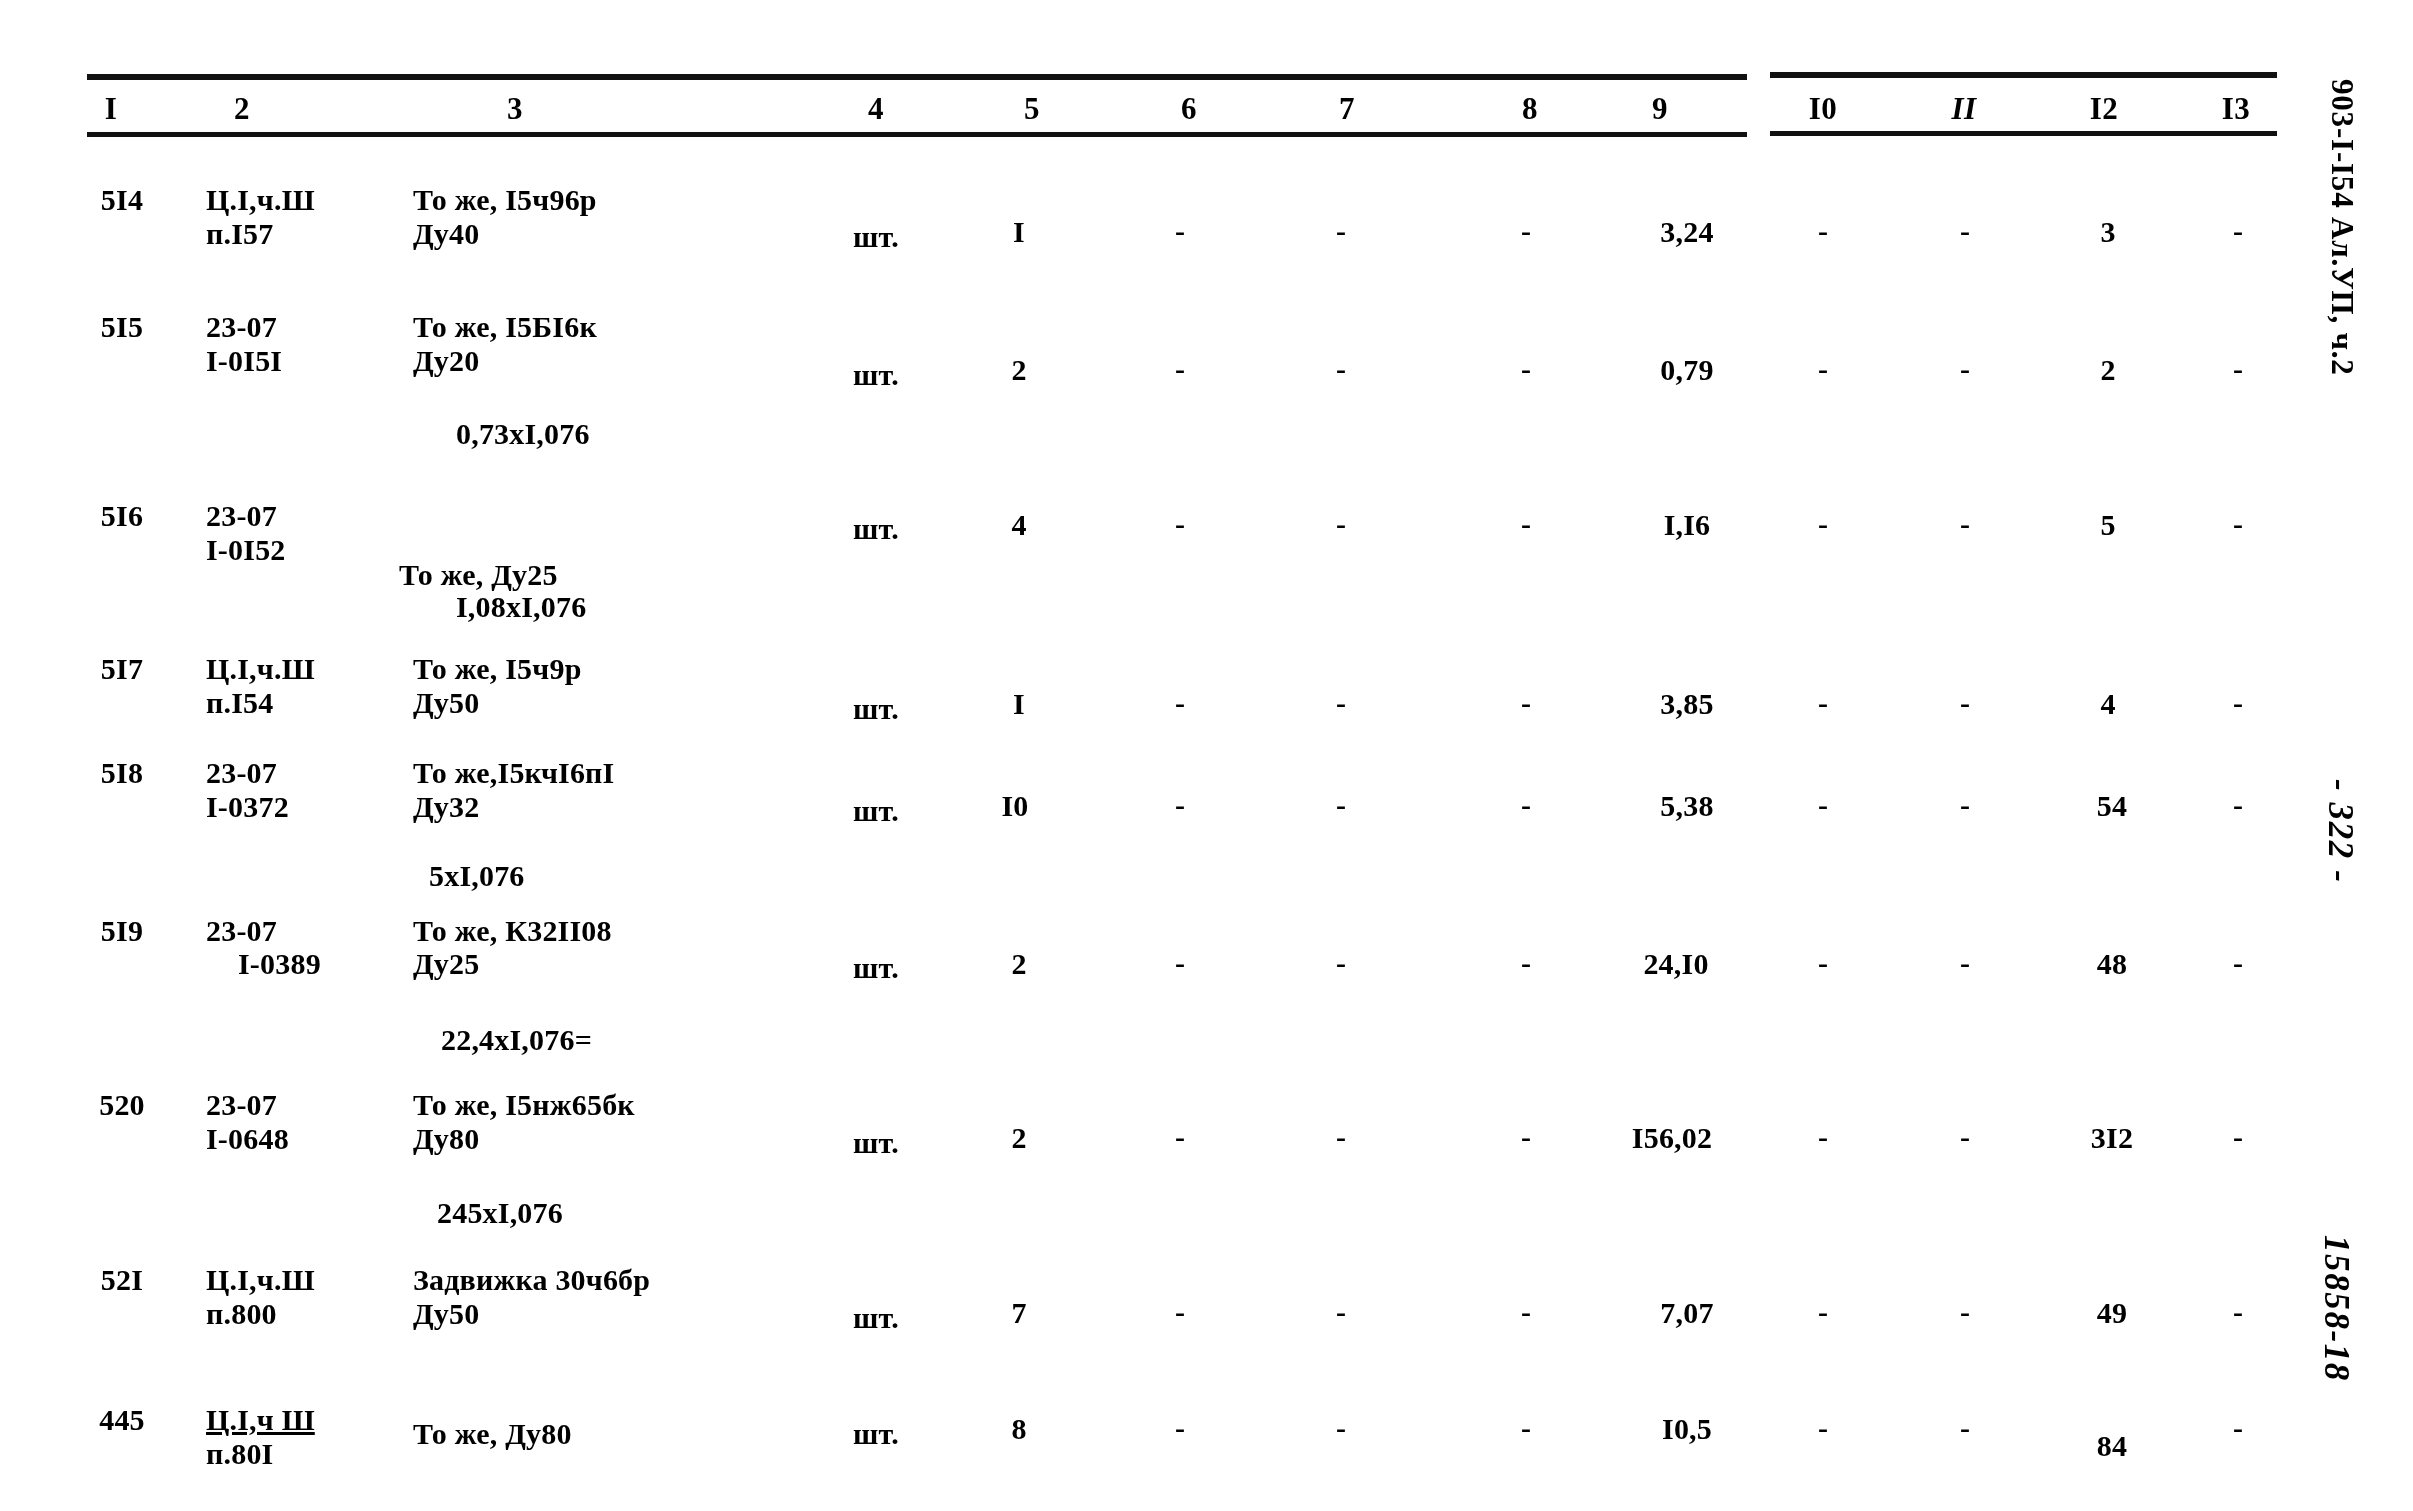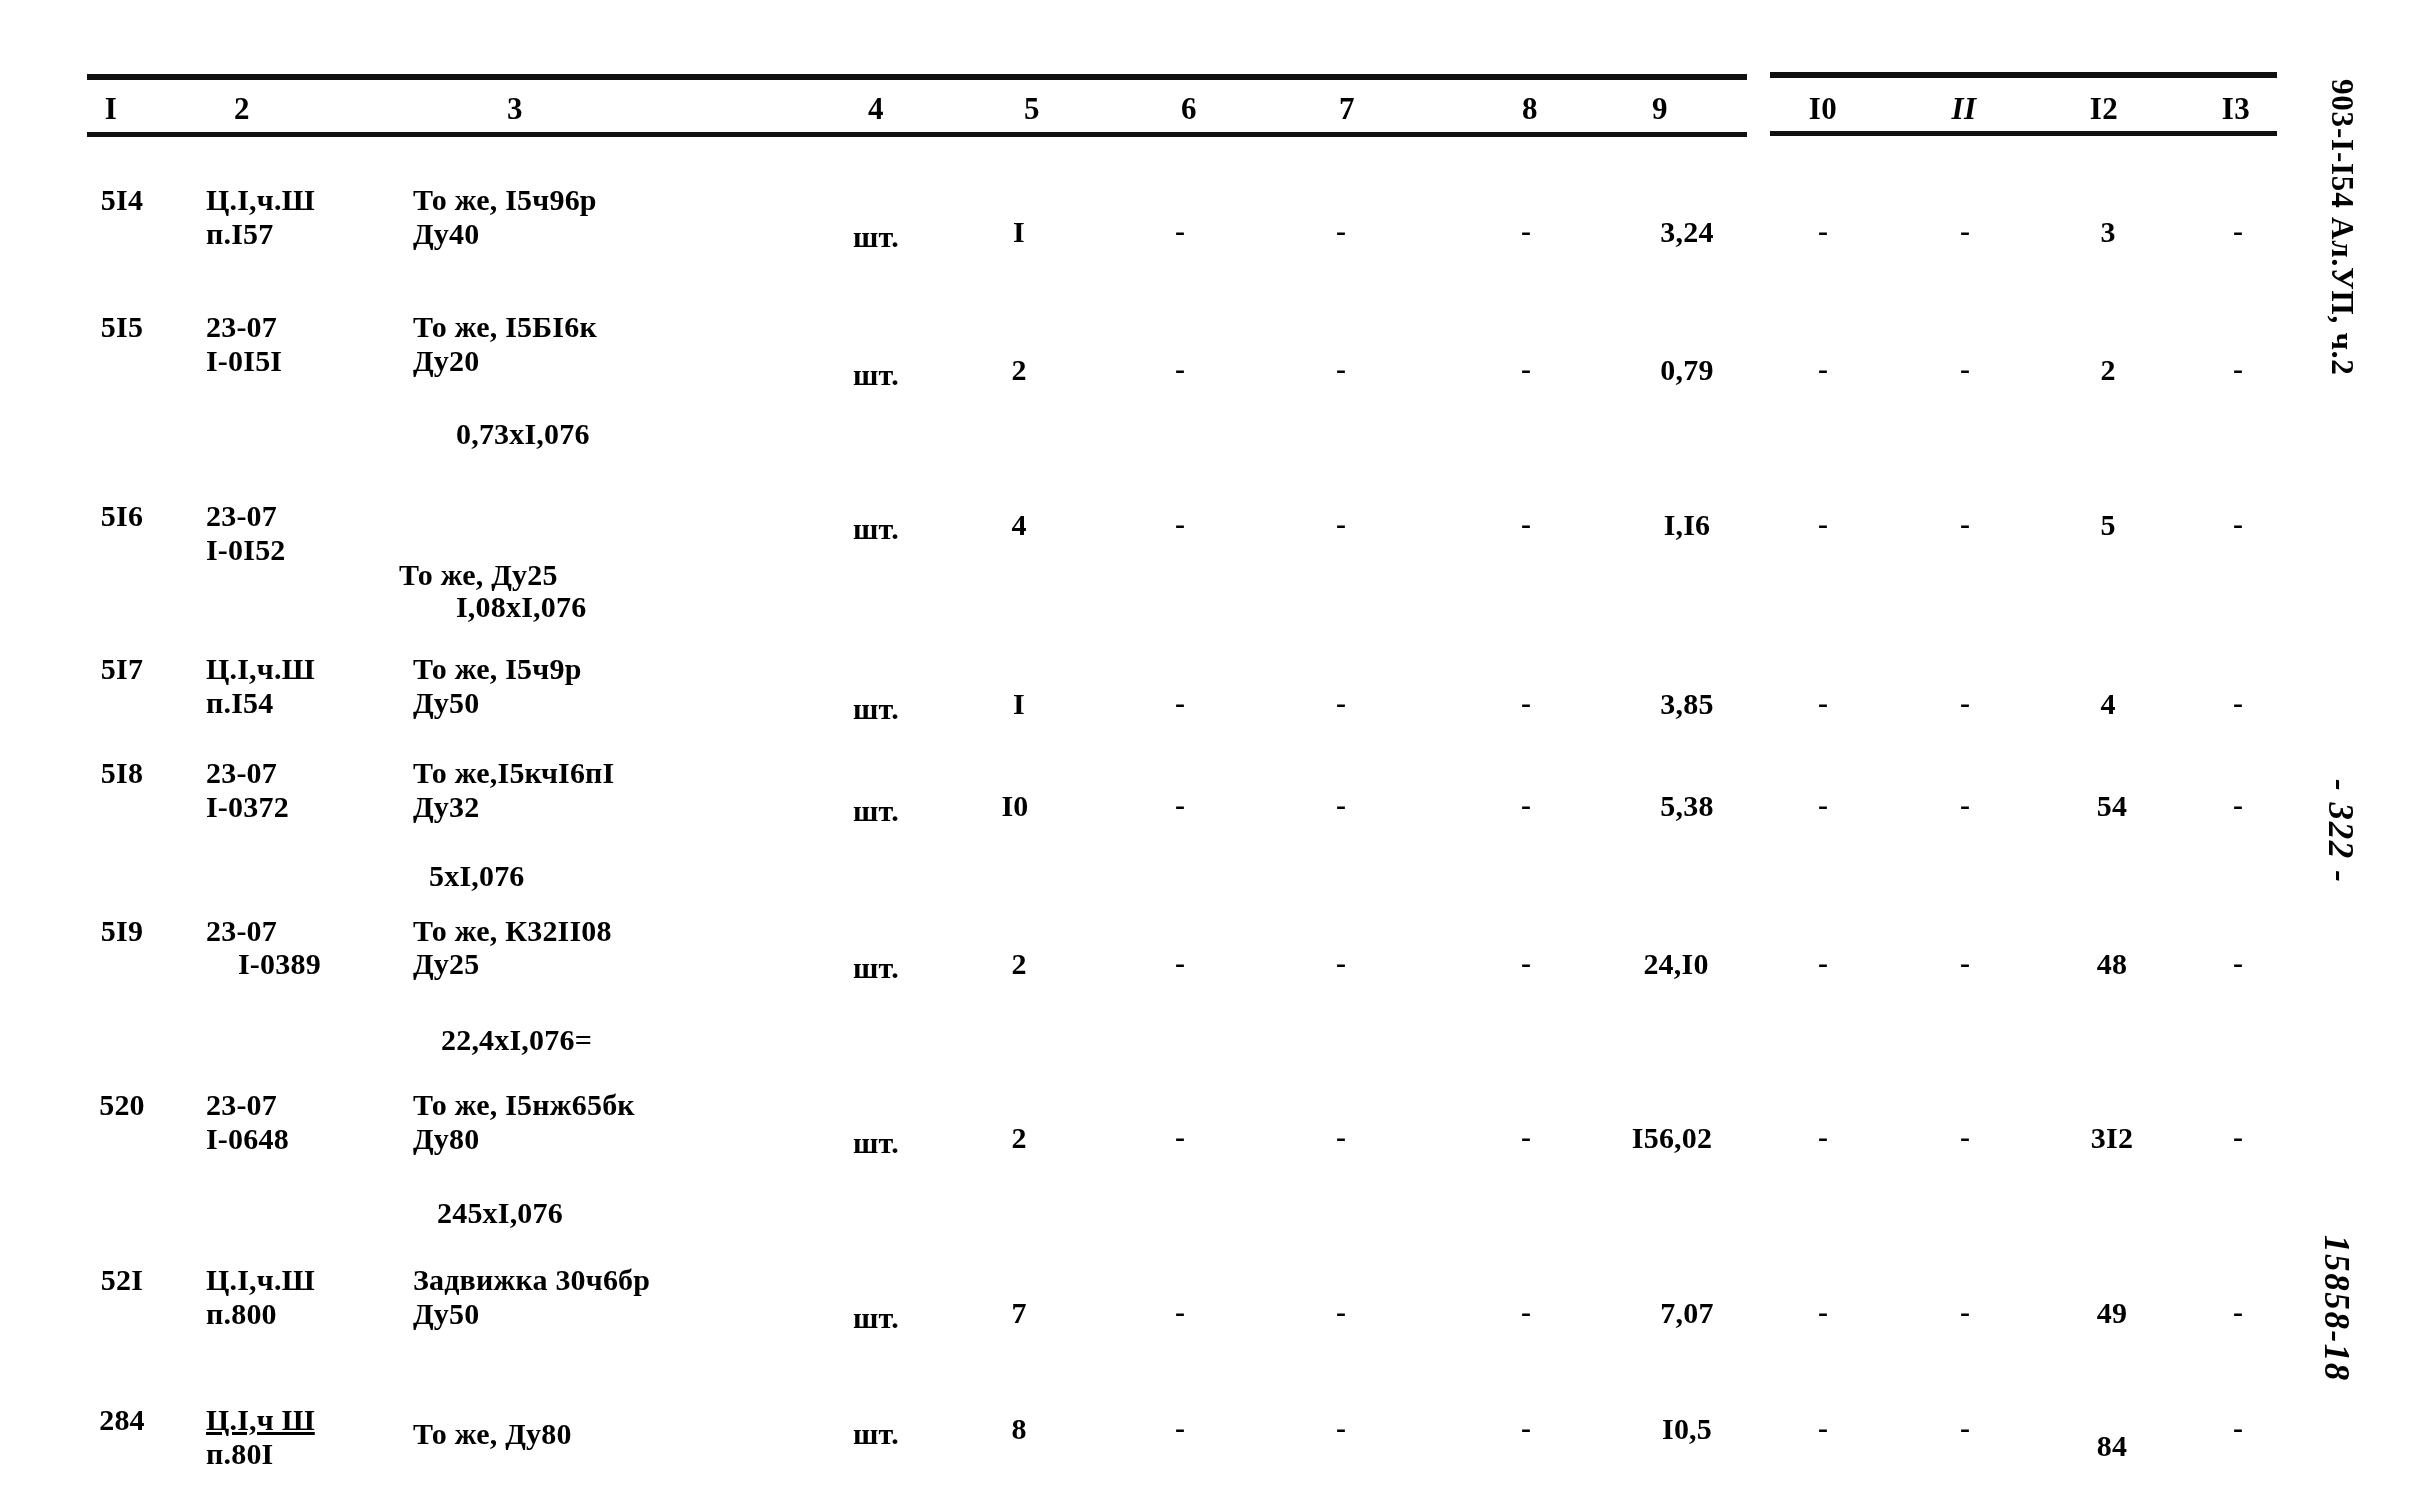--- a/index.html
+++ b/index.html
@@ -235,21 +235,21 @@
   <div class="cell c" style="left:1019px; top:1295px;">7</div>
   <div class="dash" style="left:1180px; top:1295px;">-</div>
   <div class="dash" style="left:1341px; top:1295px;">-</div>
   <div class="dash" style="left:1526px; top:1295px;">-</div>
   <div class="cell c" style="left:1687px; top:1295px;">7,07</div>
   <div class="dash" style="left:1823px; top:1295px;">-</div>
   <div class="dash" style="left:1965px; top:1295px;">-</div>
   <div class="cell c" style="left:2112px; top:1295px;">49</div>
   <div class="dash" style="left:2238px; top:1295px;">-</div>
 
-  <div class="cell c" style="left:122px; top:1402px;">284</div>
+  <div class="cell c" style="left:122px; top:1402px;">445</div>
   <div class="cell l" style="left:206px; top:1402px;text-decoration:underline;">Ц.I,ч Ш</div>
   <div class="cell l" style="left:206px; top:1436px;">п.80I</div>
   <div class="cell l" style="left:413px; top:1416px;">То же, Ду80</div>
   <div class="cell c" style="left:876px; top:1416px;">шт.</div>
   <div class="cell c" style="left:1019px; top:1411px;">8</div>
   <div class="dash" style="left:1180px; top:1411px;">-</div>
   <div class="dash" style="left:1341px; top:1411px;">-</div>
   <div class="dash" style="left:1526px; top:1411px;">-</div>
   <div class="cell c" style="left:1687px; top:1411px;">I0,5</div>
   <div class="dash" style="left:1823px; top:1411px;">-</div>

